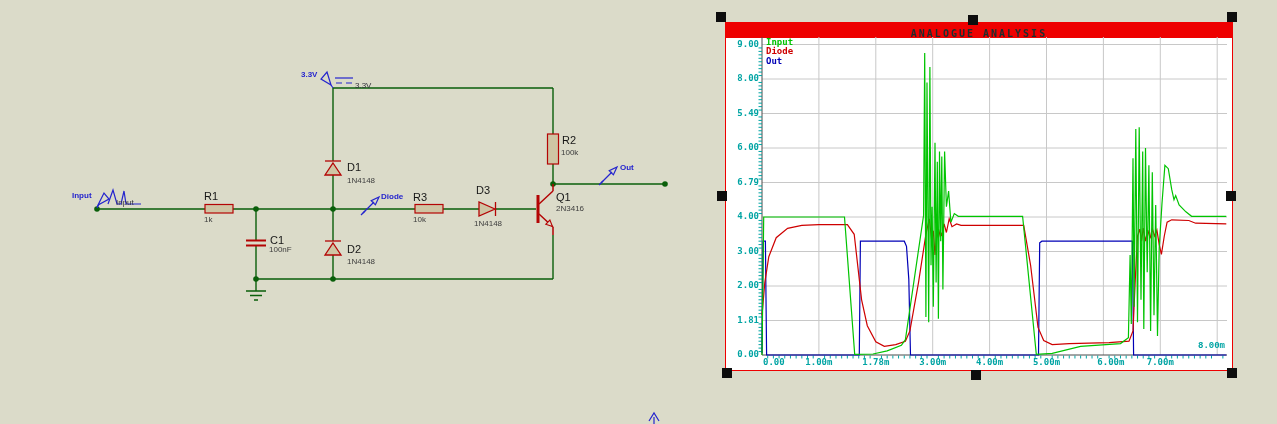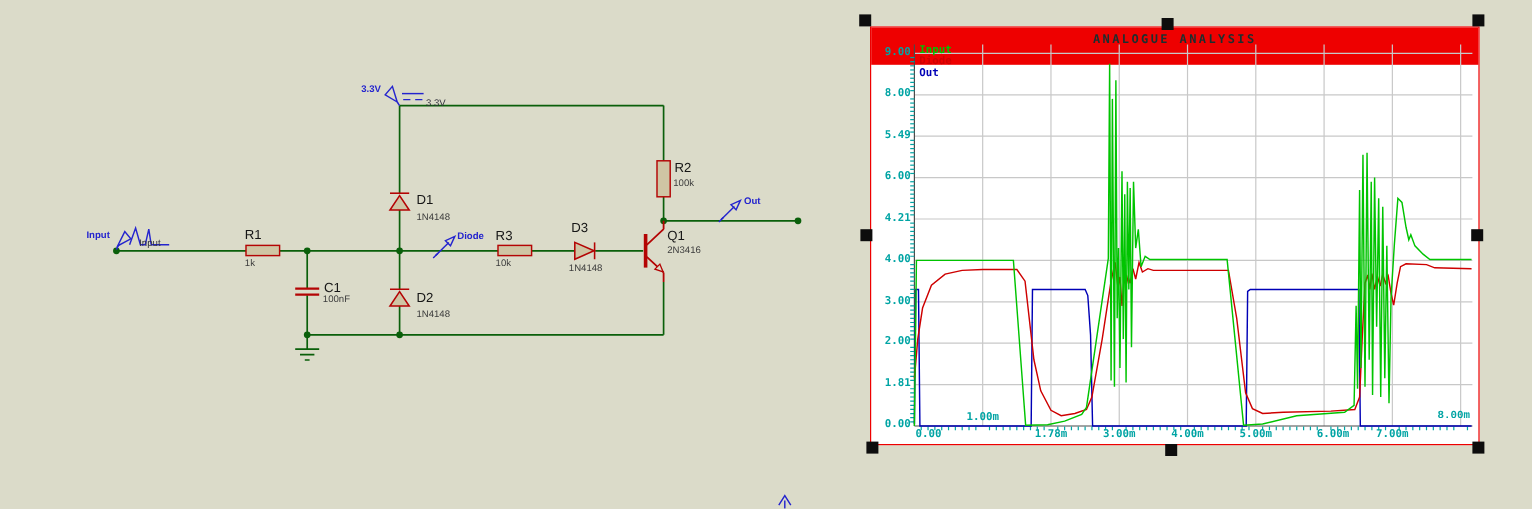--- a/index.html
+++ b/index.html
@@ -7,21 +7,21 @@
        font-family:"Liberation Sans", sans-serif;}
   .abs{position:absolute;}
   
   .ref{font-size:11px;color:#161616;white-space:nowrap;z-index:6;}
   .val{font-size:8px;color:#3d3d3d;white-space:nowrap;z-index:6;}
   .bluelab{font-size:8px;font-weight:bold;color:#2424CE;white-space:nowrap;z-index:6;}
   .darklab{font-size:8px;color:#33333e;white-space:nowrap;z-index:6;}
   
   #graph-panel{left:725px;top:22px;width:506px;height:347px;background:#ffffff;
                border:1px solid #ee0000;z-index:2;}
-  #graph-titlebar{position:absolute;left:0;top:0;width:100%;height:31px;background:#ee0000;
+  #graph-titlebar{position:absolute;left:0;top:0;width:100%;height:15px;background:#ee0000;
                   text-align:center;}
   #graph-title{font-family:"DejaVu Sans Mono", monospace;font-size:10px;line-height:13px;
                letter-spacing:2px;color:#1b2f2f;font-weight:bold;}
   .legend-item{position:absolute;font-family:"DejaVu Sans Mono", monospace;font-size:9px;
                font-weight:bold;z-index:12;white-space:nowrap;}
   .y-tick-label{position:absolute;width:30px;text-align:right;
                 font-family:"DejaVu Sans Mono", monospace;font-size:9px;font-weight:bold;
                 color:#00A4A4;z-index:12;white-space:nowrap;}
   .x-tick-label{position:absolute;font-family:"DejaVu Sans Mono", monospace;font-size:9px;
                 font-weight:bold;color:#00A4A4;z-index:12;white-space:nowrap;}
@@ -342,28 +342,28 @@
 <div class="handle" style="left:717px;top:191px;"></div>
 <div class="handle" style="left:1226px;top:191px;"></div>
 <div class="handle" style="left:722px;top:368px;"></div>
 <div class="handle" style="left:971px;top:370px;"></div>
 <div class="handle" style="left:1227px;top:368px;"></div>
 
 <div class="y-tick-label" style="left: 729px; top: 38.5px;">9.00</div>
 <div class="y-tick-label" style="left: 729px; top: 73px;">8.00</div>
 <div class="y-tick-label" style="left: 729px; top: 107.5px;">5.49</div>
 <div class="y-tick-label" style="left: 729px; top: 142px;">6.00</div>
-<div class="y-tick-label" style="left: 729px; top: 176.5px;">4.21</div>
+<div class="y-tick-label" style="left: 729px; top: 176.5px;">6.79</div>
 <div class="y-tick-label" style="left: 729px; top: 211px;">4.00</div>
 <div class="y-tick-label" style="left: 729px; top: 245.5px;">3.00</div>
 <div class="y-tick-label" style="left: 729px; top: 280px;">2.00</div>
 <div class="y-tick-label" style="left: 729px; top: 314.5px;">1.81</div>
 <div class="y-tick-label" style="left: 729px; top: 349px;">0.00</div>
 <div class="x-tick-label" style="top: 357px; left: 763px;">0.00</div>
-<div class="x-tick-label" style="top: 343px; left: 818.9px; transform: translateX(-50%);">1.00m</div>
+<div class="x-tick-label" style="top: 357px; left: 818.9px; transform: translateX(-50%);">1.00m</div>
 <div class="x-tick-label" style="top: 357px; left: 875.8px; transform: translateX(-50%);">1.78m</div>
 <div class="x-tick-label" style="top: 357px; left: 932.7px; transform: translateX(-50%);">3.00m</div>
 <div class="x-tick-label" style="top: 357px; left: 989.6px; transform: translateX(-50%);">4.00m</div>
 <div class="x-tick-label" style="top: 357px; left: 1046.5px; transform: translateX(-50%);">5.00m</div>
 <div class="x-tick-label" style="top: 357px; left: 1103.4px; transform: translateX(-50%); padding-left: 15px;">6.00m</div>
 <div class="x-tick-label" style="top: 357px; left: 1160.3px; transform: translateX(-50%);">7.00m</div>
 <div class="x-tick-label" style="top: 341px; left: 1225px; transform: translateX(-100%); font-family: Liberation Mono, monospace;">8.00m</div>
 <div class="legend-item" style="left: 766px; top: 36.5px; color: rgb(0, 196, 0);">Input</div>
 <div class="legend-item" style="left: 766px; top: 46px; color: rgb(206, 0, 0);">Diode</div>
 <div class="legend-item" style="left: 766px; top: 55.5px; color: rgb(0, 0, 182);">Out</div>

